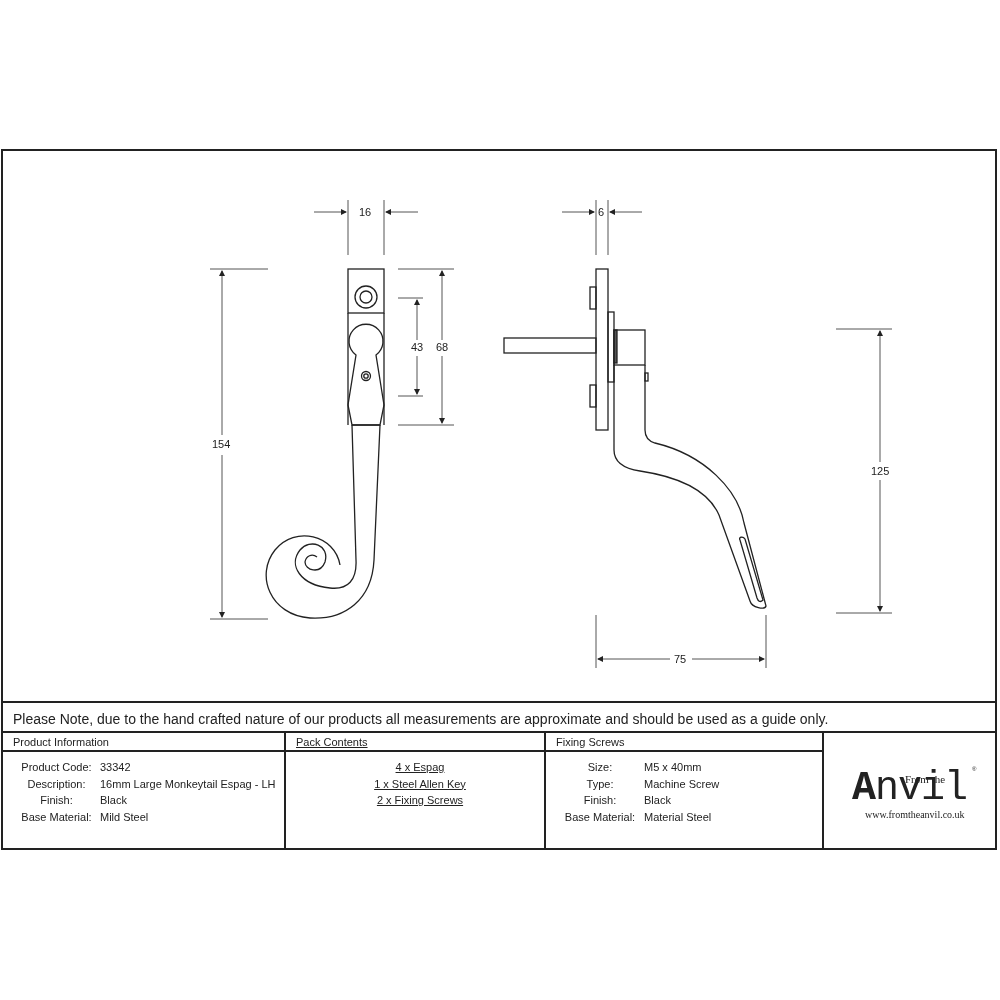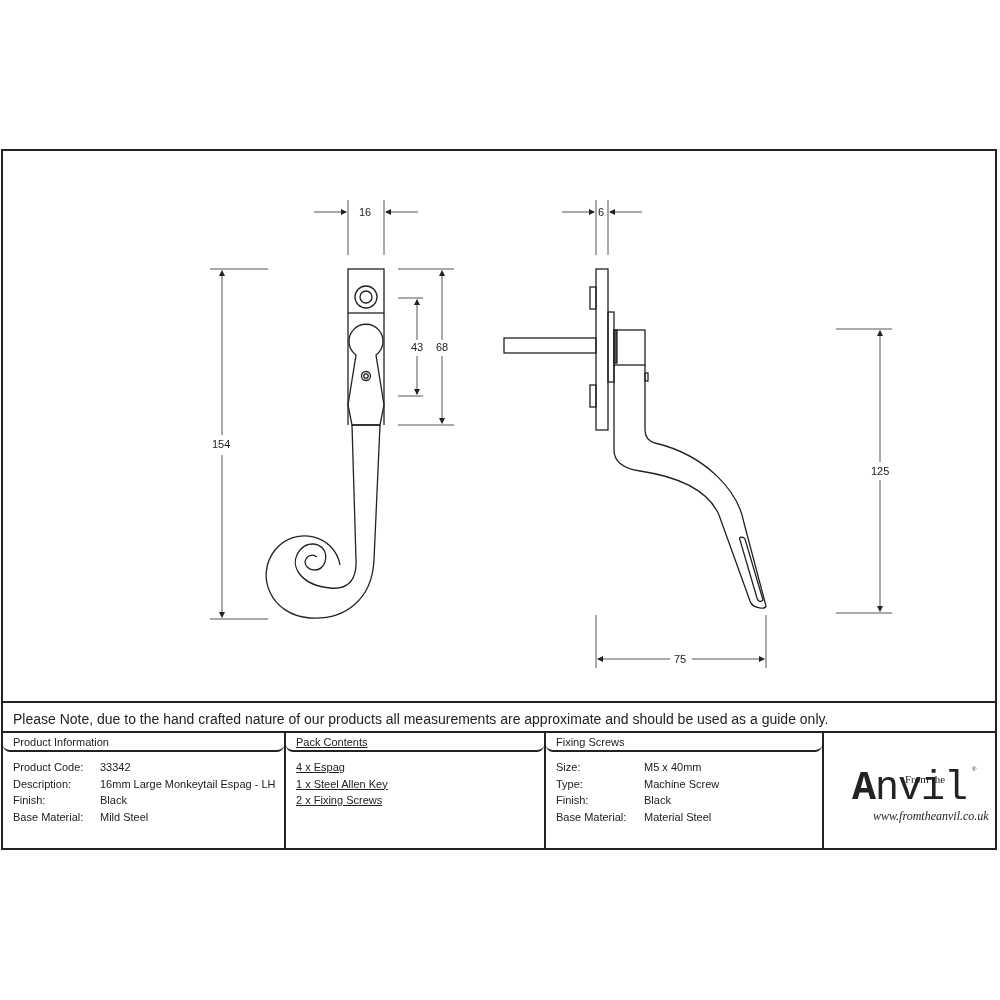--- a/index.html
+++ b/index.html
@@ -7,30 +7,30 @@
   .frame { position:absolute; left:1px; top:149px; width:996px; height:701px; border:2px solid #222; box-sizing:border-box; }
   .drawing { position:absolute; left:0; top:0; width:1000px; height:1000px; }
   .dim-text { font-family:"Liberation Sans", sans-serif; font-size:11px; fill:#222; }
   .note { position:absolute; left:3px; top:701px; width:994px; height:30px; border-top:2px solid #222; box-sizing:border-box; font-size:14px; padding:8px 0 0 10px; }
   .table { position:absolute; left:3px; top:731px; width:994px; height:119px; border-top:2px solid #222; box-sizing:border-box; }
   .col { position:absolute; top:0; height:117px; box-sizing:border-box; }
   .col.c1 { left:0; width:283px; border-right:2px solid #222; }
   .col.c2 { left:283px; width:260px; border-right:2px solid #222;text-decoration:underline; }
   .col.c3 { left:543px; width:278px; border-right:2px solid #222; }
   .col.c4 { left:821px; width:173px; }
-  .col-head { height:19px; border-bottom:2px solid #222; font-size:11px; padding:3px 0 9px 10px; box-sizing:border-box;border-radius:7px; }
-  .col-body { padding:7px 0 0 10px; font-size:11px; line-height:16.5px; }
+  .col-head { height:19px; border-bottom:2px solid #222; font-size:11px; padding:3px 0 9px 10px; box-sizing:border-box; }
+  .col-body { padding:7px 0 0 10px; font-size:11px; line-height:16.5px;text-align:center; }
   .kv { display:flex; }
   .kv .k { width:87px; flex:none; }
   .kv.wide .k { width:88px; }
   .logo { position:absolute; left:28px; top:30px; width:130px; height:60px; }
   .logo .from { position:absolute; left:53px; top:2px; font-family:"Liberation Serif", serif; font-size:11px;margin-top:8px; }
   .logo .anvil { position:absolute; left:0; top:6px; font-family:Liberation Mono, monospace; font-size:40px; letter-spacing:-1px; line-height:40px; }
   .logo .anvil .A { font-weight:bold; }
-  .logo .url { position:absolute; left:21px; top:46px; font-family:"Liberation Serif", serif; font-style:italic; font-size:12px; }
+  .logo .url { position:absolute; left:13px; top:46px; font-family:"Liberation Serif", serif; font-size:10px; }
   .logo .reg { position:absolute; left:120px; top:3px; font-size:6px; }
 </style>
 </head>
 <body>
 
 <div class="frame"></div>
 
 <svg class="drawing" viewBox="0 0 1000 1000" xmlns="http://www.w3.org/2000/svg">
   <defs>
     <marker id="arr" markerWidth="6" markerHeight="6" refX="5" refY="3" orient="auto" markerUnits="userSpaceOnUse">

